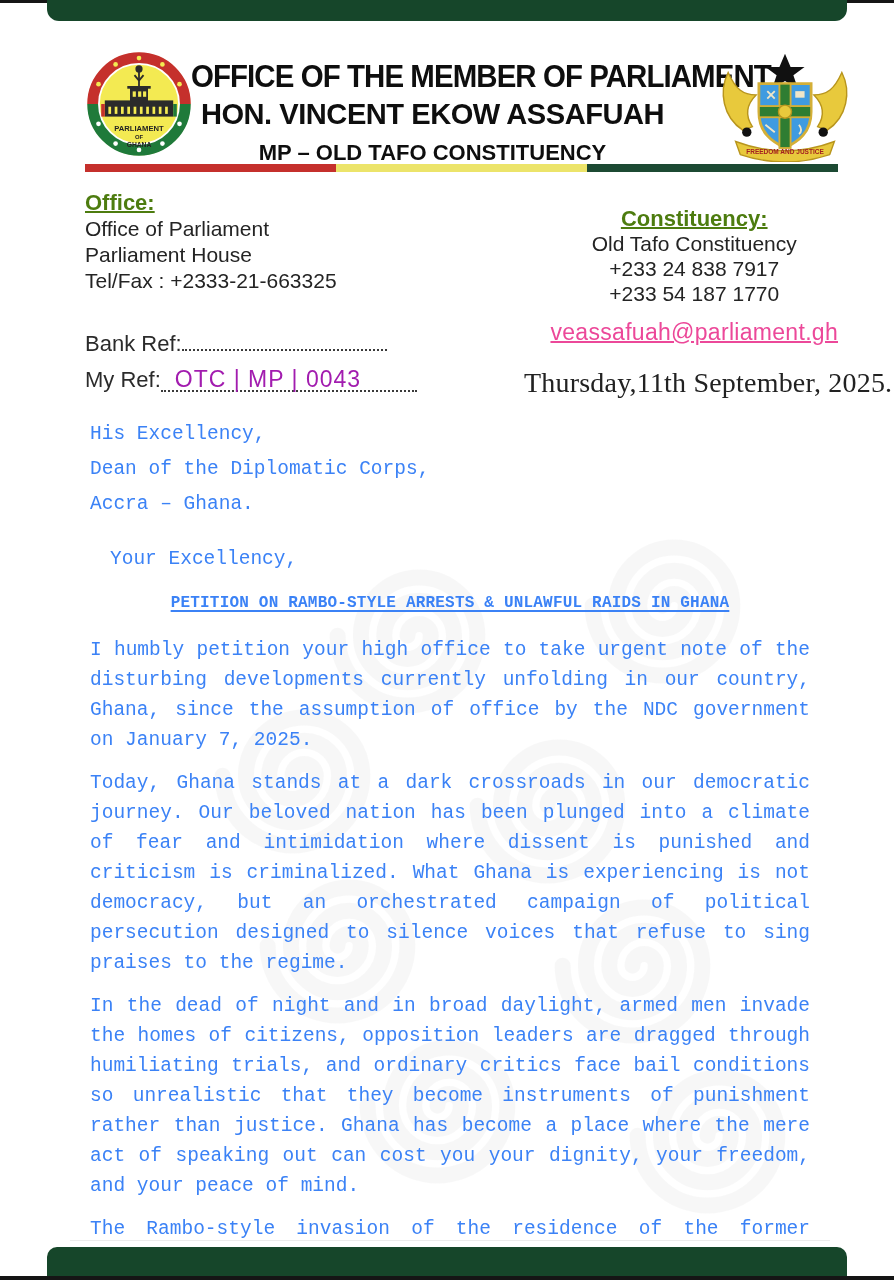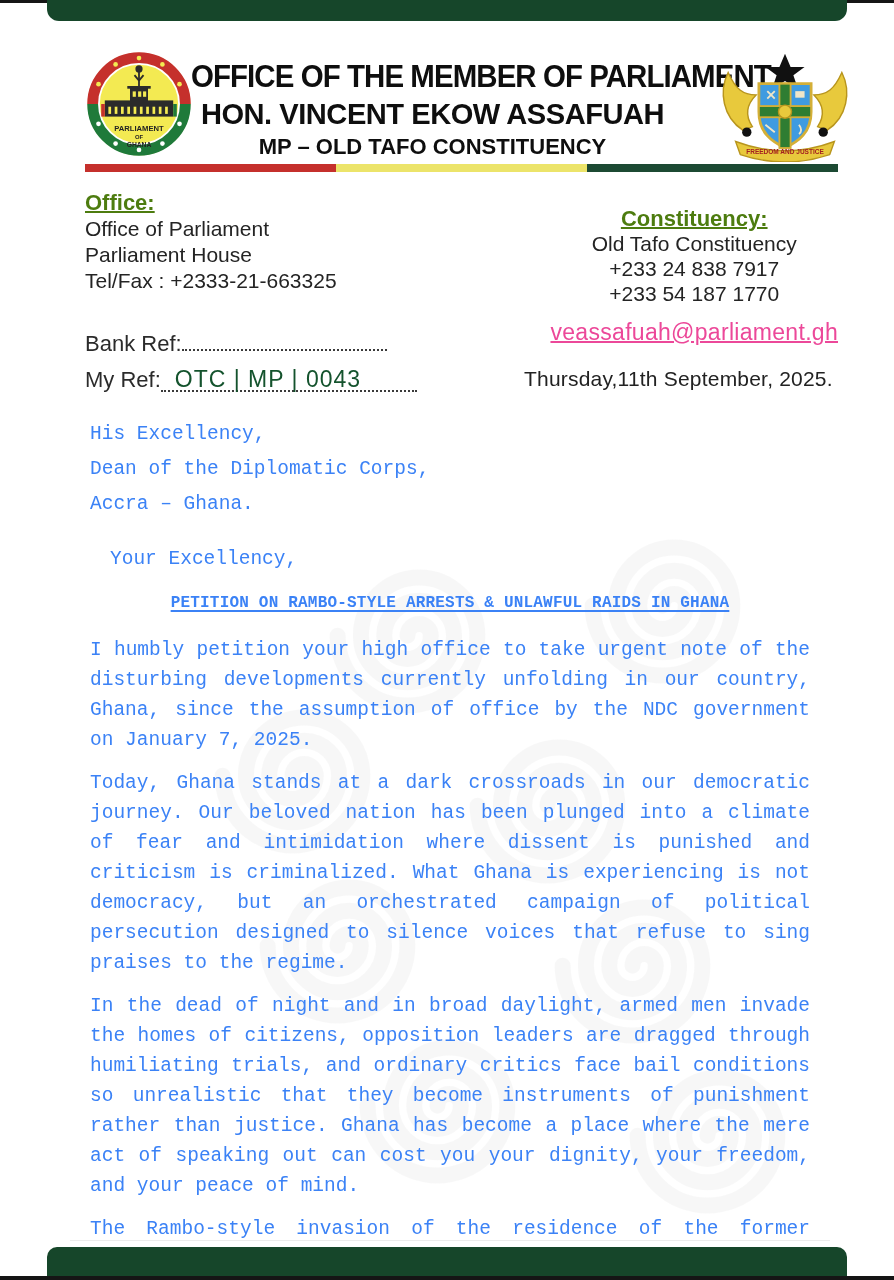--- a/index.html
+++ b/index.html
@@ -12,34 +12,34 @@
   .top-green-bar{position:absolute;top:0;left:47px;width:800px;height:21px;background:#16462a;border-radius:0 0 12px 12px;}
   .bottom-faint-line{position:absolute;top:1240px;left:70px;width:760px;height:1px;background:#ececec;}
   .bottom-green-bar{position:absolute;top:1247px;left:47px;width:800px;height:29px;background:#16462a;border-radius:10px 10px 0 0;}
   .bottom-black-line{position:absolute;top:1276px;left:0;width:894px;height:4px;background:#151515;}
   
   .emblem-left{position:absolute;left:80px;top:50px;width:118px;height:108px;}
   .coat-right{position:absolute;left:714px;top:52px;width:142px;height:110px;}
   .header-text{position:absolute;left:170px;top:58px;width:525px;text-align:center;color:#0e0e0e;}
   .ht1{font-size:32px;font-weight:bold;letter-spacing:-1px;transform:scaleX(.92);transform-origin:center;white-space:nowrap;}
   .ht2{font-size:30px;font-weight:600;letter-spacing:-.5px;margin-top:2px;transform:scaleX(.97);transform-origin:center;white-space:nowrap;}
-  .ht3{font-size:22px;font-weight:600;letter-spacing:0;margin-top:3px;white-space:nowrap;}
+  .ht3{font-size:22px;font-weight:600;letter-spacing:0;margin-top:9px;white-space:nowrap;}
   .tricolor{position:absolute;top:164px;left:85px;width:753px;height:8px;display:flex;}
   .tricolor div{flex:1;height:100%;}
   
   .office-block{position:absolute;left:85px;top:190px;font-size:21px;line-height:26px;color:#242424;}
   .block-label{font-size:22px;font-weight:bold;text-decoration:underline;text-decoration-thickness:2px;color:#4d7c0f;}
   .constituency-block{position:absolute;right:56px;top:206px;text-align:center;font-size:21px;line-height:25px;color:#242424;}
   .email{margin-top:14px;font-size:23px;letter-spacing:.3px;text-decoration:underline;text-decoration-thickness:2px;color:#ec4899;}
   
   .refs{position:absolute;left:85px;top:330px;font-size:22px;color:#2b2b2b;}
   .ref-row{margin-bottom:9px;white-space:nowrap;}
   .dots{display:inline-block;width:205px;height:19px;border-bottom:2px dotted #3a3a3a;}
-  .ref-fill{display:inline-block;width:242px;height:24px;border-bottom:2px dotted #3a3a3a;padding-left:14px;font-size:23px;letter-spacing:1px;color:#14532d;}
-  .date{position:absolute;left:524px;top:367px;font-size:21px;letter-spacing:.2px;color:#222;}
+  .ref-fill{display:inline-block;width:242px;height:24px;border-bottom:2px dotted #3a3a3a;padding-left:14px;font-size:23px;letter-spacing:1px;color:#a21caf;}
+  .date{position:absolute;left:524px;top:367px;font-size:28px;letter-spacing:.2px;color:#222;font-family:Liberation Serif, serif;}
   
   .letter{position:absolute;left:90px;top:417px;width:720px;font-family:Liberation Mono, monospace;font-size:19.5px;color:#3b82f6;}
   .recipient div{line-height:35px;}
   .salutation{margin-top:20px;line-height:35px;margin-left:20px;}
   .subject{margin-top:11px;text-align:center;font-weight:bold;font-size:16px;letter-spacing:.2px;
            text-decoration:underline;text-decoration-thickness:2px;text-underline-offset:3px;line-height:30px;}
   .letter p{margin:13px 0 0 0;line-height:30px;text-align:justify;}
   .letter p.first{margin-top:17px;}
   
   .wm{position:absolute;opacity:.05;pointer-events:none;}

